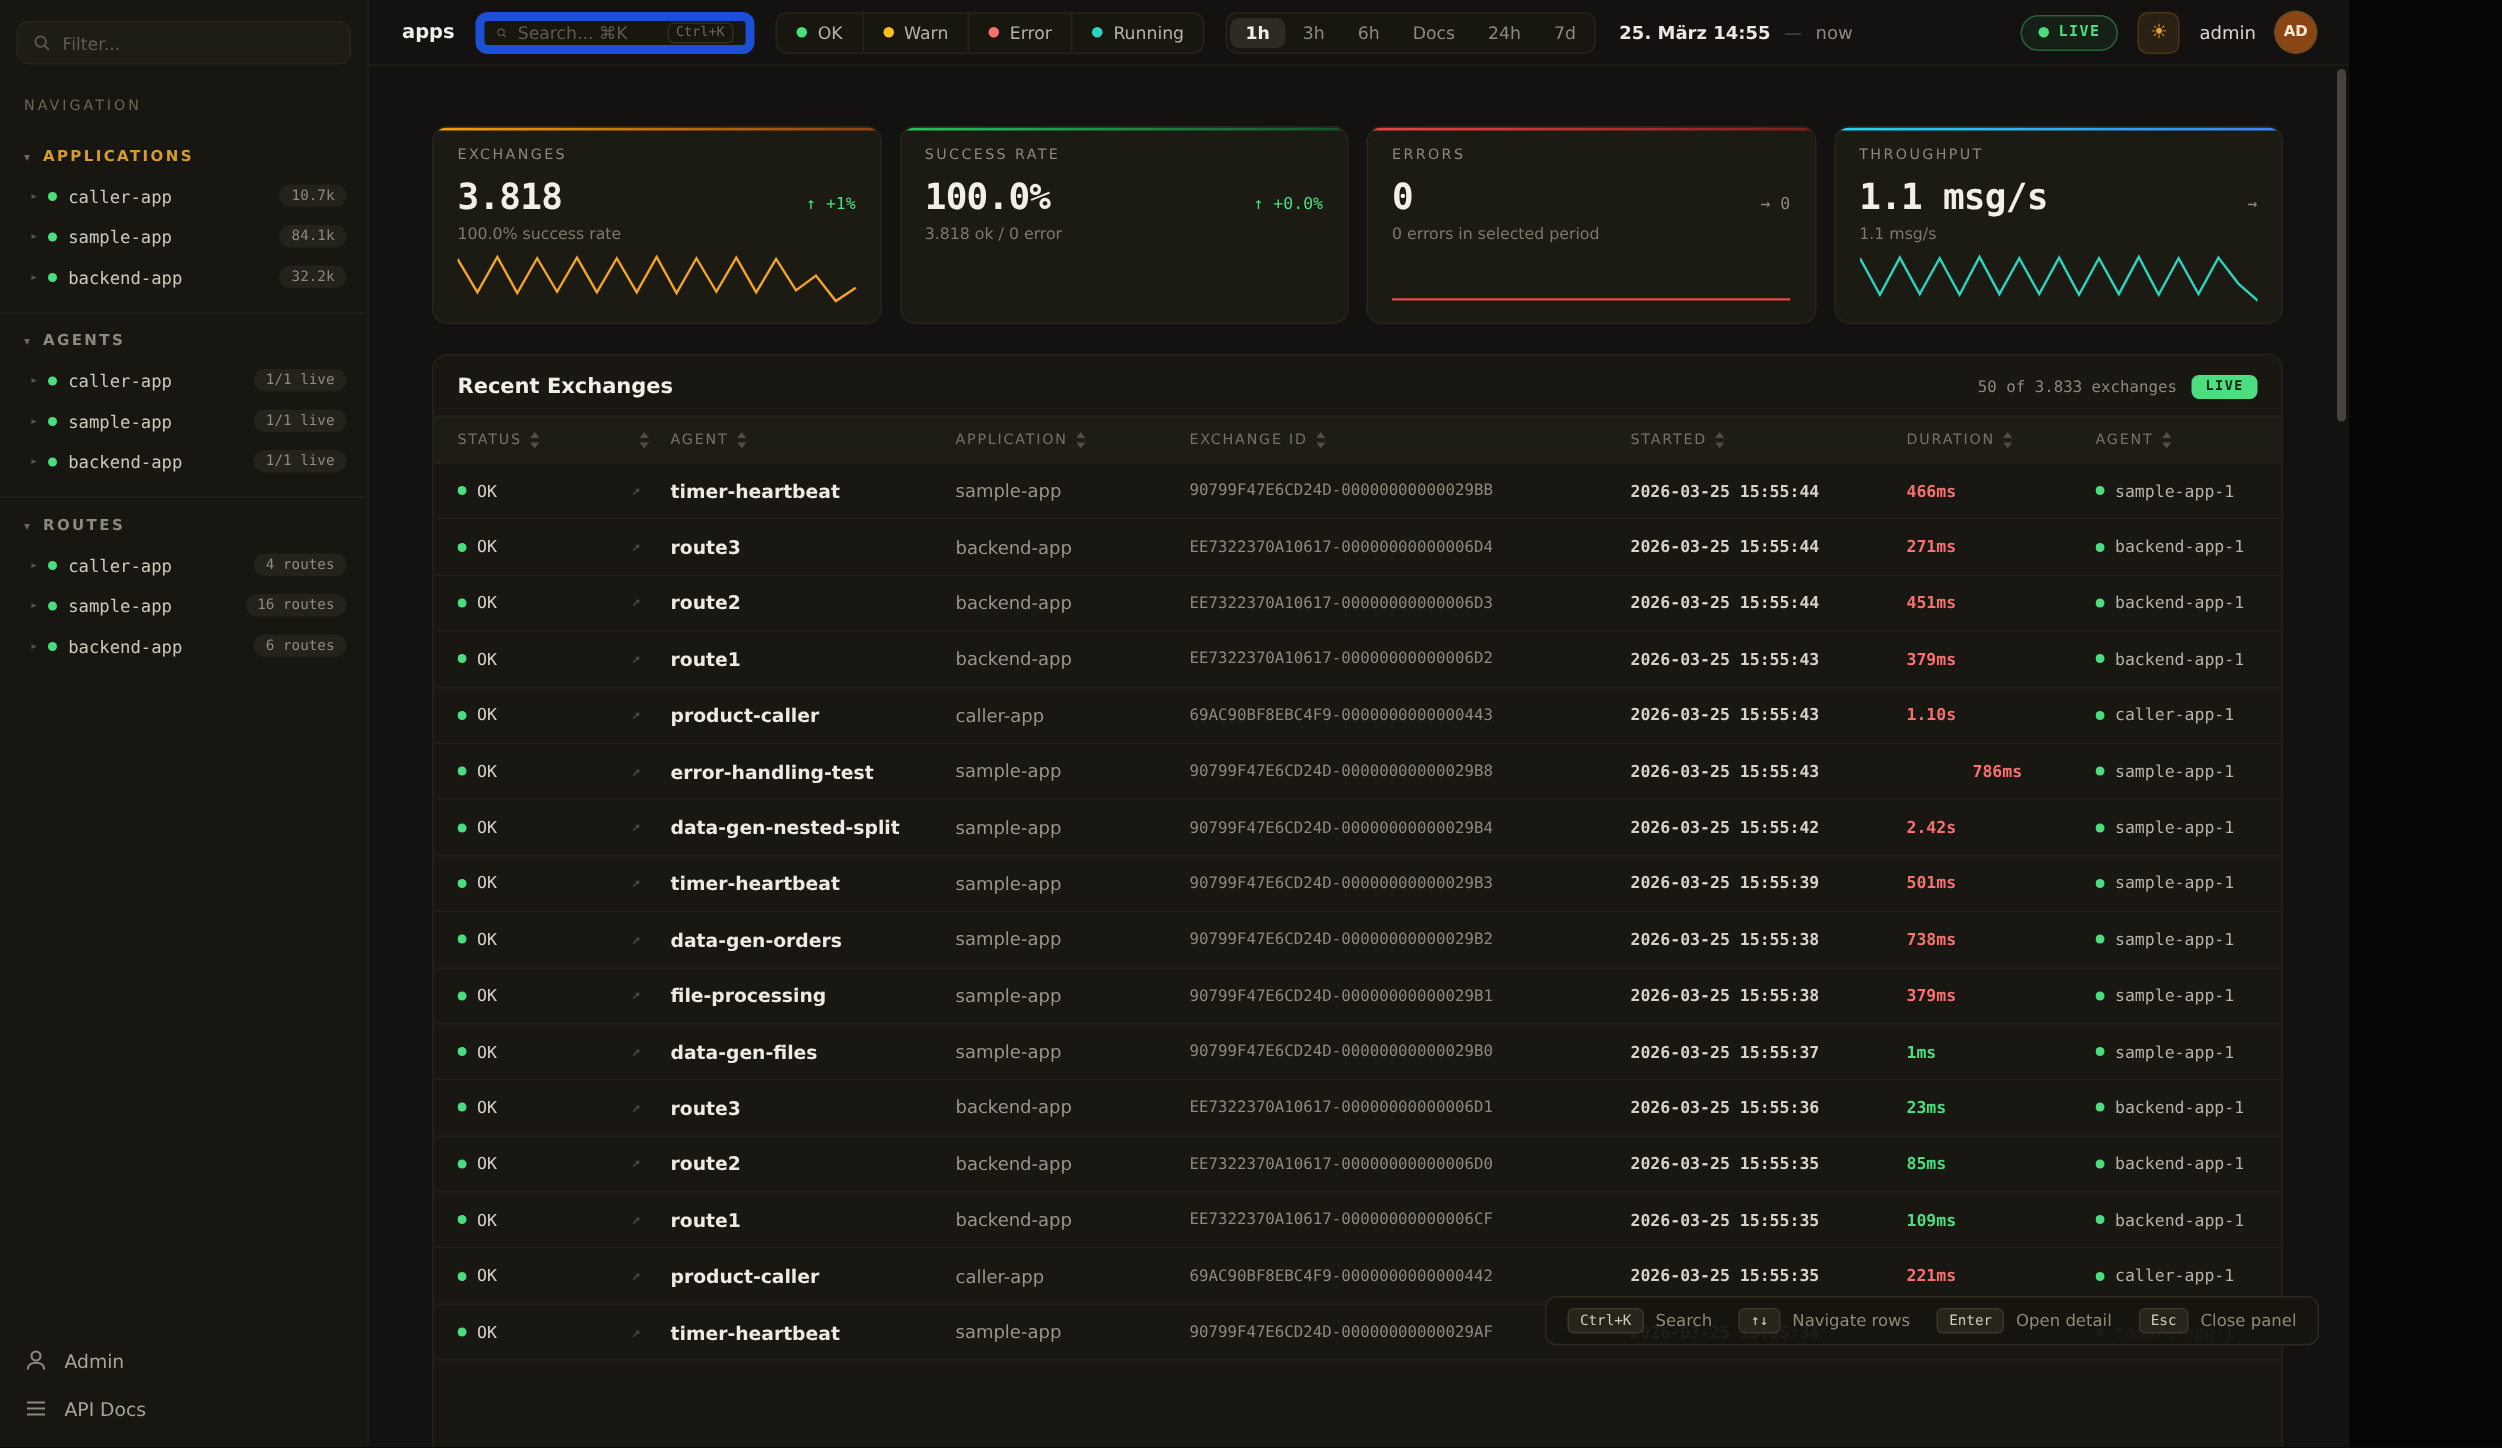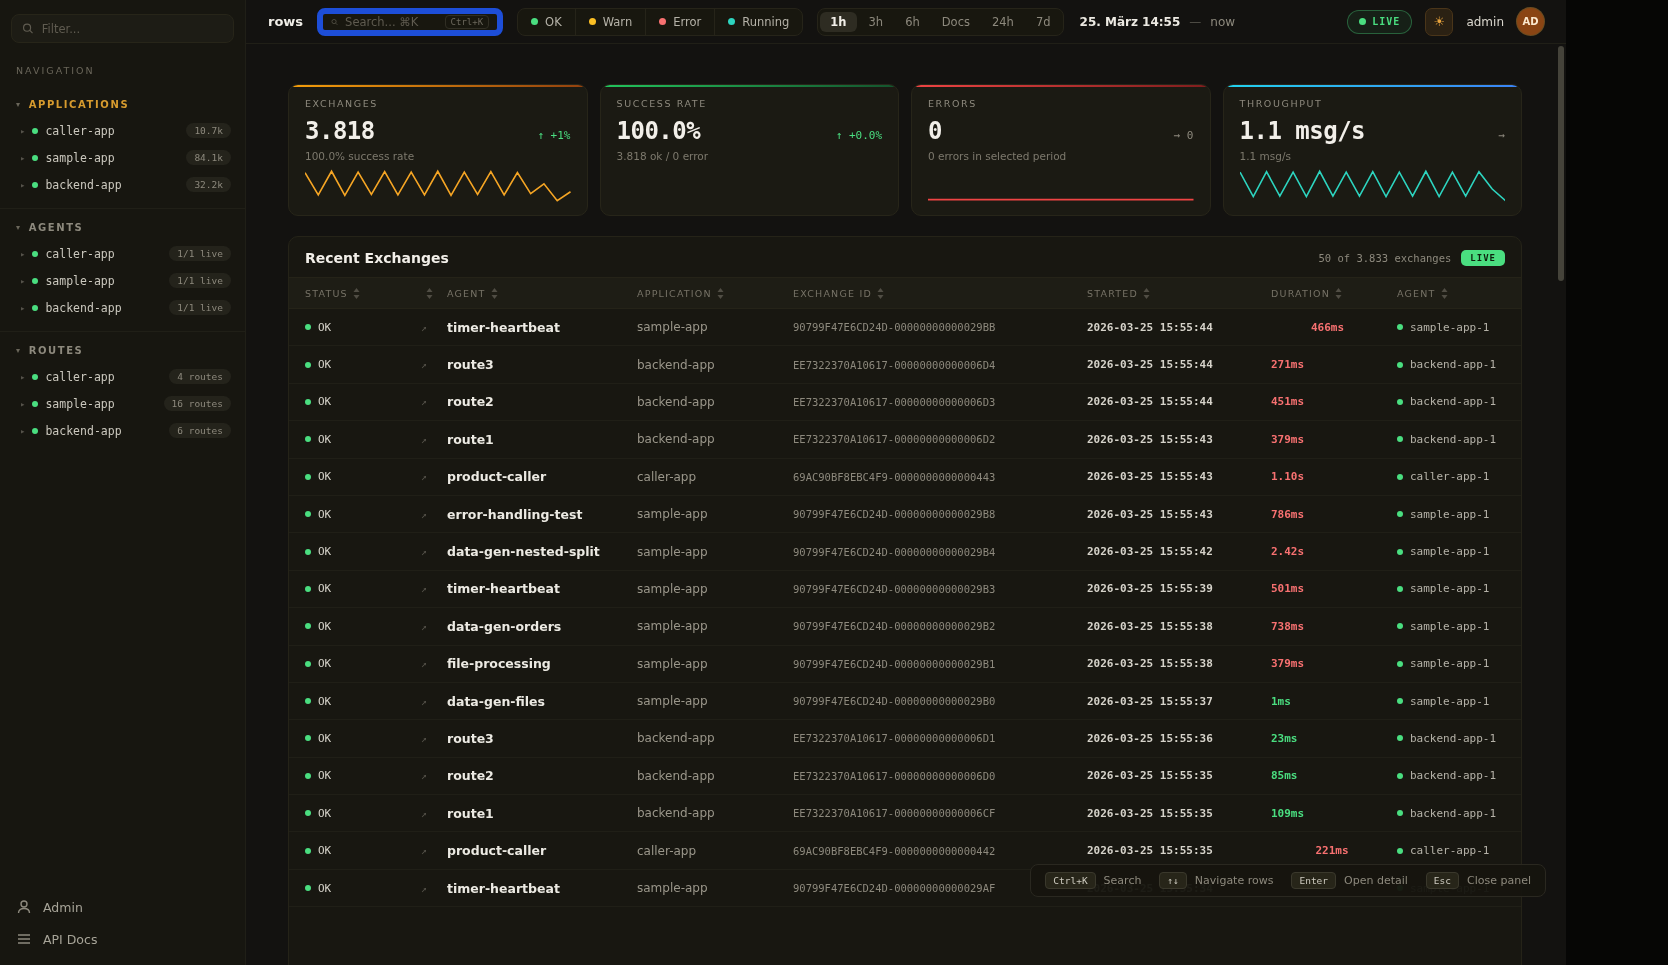--- a/index.html
+++ b/index.html
@@ -213,21 +213,21 @@
             <path d="M2 4h12M2 8h12M2 12h12"></path>
           </svg>
         <span>API Docs</span>
       </button>
     </div>
   </aside>
 
   <div class="main">
 
     <header class="topbar">
-      <span class="ctx-label">rows</span>
+      <span class="ctx-label">apps</span>
 
       <div class="search-box">
         <svg width="12" height="12" viewBox="0 0 15 15" fill="none" stroke="#5f5b50" stroke-width="1.5">
             <circle cx="6.5" cy="6.5" r="4.5"></circle>
             <path d="M10 10l3.5 3.5"></path>
           </svg>
         <input placeholder="Search... ⌘K" style="">
         <span class="kbd-mini">Ctrl+K</span>
       </div>
 
@@ -429,21 +429,21 @@
             <div class="trow">
               <div class="td td-status">
                 <span class="gdot"></span>
                 <span>OK</span>
               </div>
               <div class="td td-flow">↗</div>
               <div class="td td-route">timer-heartbeat</div>
               <div class="td td-app">sample-app</div>
               <div class="td td-id">90799F47E6CD24D-00000000000029BB</div>
               <div class="td td-start">2026-03-25 15:55:44</div>
-              <div class="td td-dur" style="color: rgb(248, 113, 113); margin-left: 40px;">466ms</div>
+              <div class="td td-dur" style="color: rgb(248, 113, 113);">466ms</div>
               <div class="td td-agent">
                 <span class="gdot"></span>
                 <span>sample-app-1</span>
               </div>
             </div>
 
             <div class="trow">
               <div class="td td-status">
                 <span class="gdot"></span>
                 <span>OK</span>
@@ -514,21 +514,21 @@
             <div class="trow">
               <div class="td td-status">
                 <span class="gdot"></span>
                 <span>OK</span>
               </div>
               <div class="td td-flow">↗</div>
               <div class="td td-route">error-handling-test</div>
               <div class="td td-app">sample-app</div>
               <div class="td td-id">90799F47E6CD24D-00000000000029B8</div>
               <div class="td td-start">2026-03-25 15:55:43</div>
-              <div class="td td-dur" style="color: rgb(248, 113, 113);">786ms</div>
+              <div class="td td-dur" style="color: rgb(248, 113, 113); margin-left: 44px;">786ms</div>
               <div class="td td-agent">
                 <span class="gdot"></span>
                 <span>sample-app-1</span>
               </div>
             </div>
 
             <div class="trow">
               <div class="td td-status">
                 <span class="gdot"></span>
                 <span>OK</span>
@@ -667,21 +667,21 @@
             <div class="trow">
               <div class="td td-status">
                 <span class="gdot"></span>
                 <span>OK</span>
               </div>
               <div class="td td-flow">↗</div>
               <div class="td td-route">product-caller</div>
               <div class="td td-app">caller-app</div>
               <div class="td td-id">69AC90BF8EBC4F9-0000000000000442</div>
               <div class="td td-start">2026-03-25 15:55:35</div>
-              <div class="td td-dur" style="color: rgb(248, 113, 113); text-align: center;">221ms</div>
+              <div class="td td-dur" style="color: rgb(248, 113, 113);">221ms</div>
               <div class="td td-agent">
                 <span class="gdot"></span>
                 <span>caller-app-1</span>
               </div>
             </div>
 
             <div class="trow">
               <div class="td td-status">
                 <span class="gdot"></span>
                 <span>OK</span>

